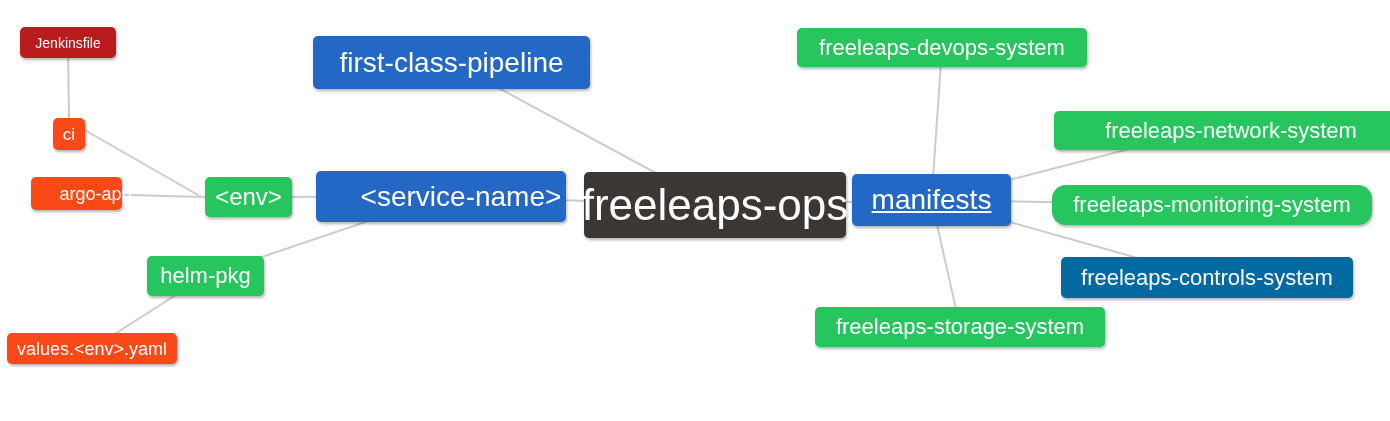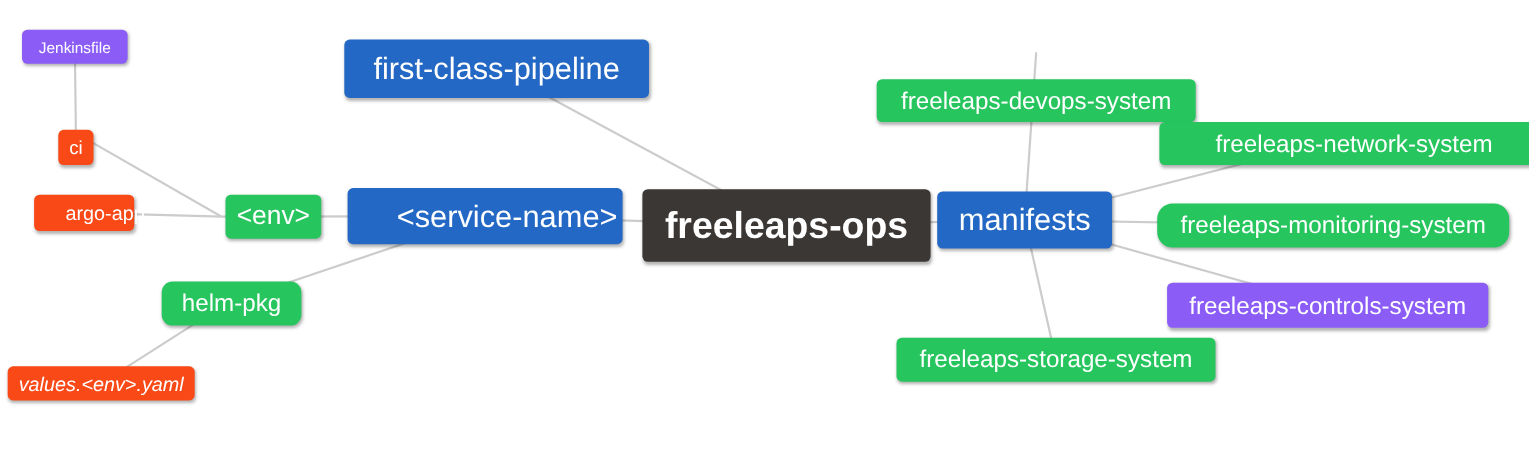--- a/index.html
+++ b/index.html
@@ -47,29 +47,29 @@
       <line x1="201.5" y1="197" x2="76.5" y2="193.5" stroke="#CCCCCC" stroke-width="2"></line>
       <line x1="69" y1="121" x2="68" y2="42.5" stroke="#CCCCCC" stroke-width="2"></line>
       <line x1="205.5" y1="276" x2="92" y2="348.5" stroke="#CCCCCC" stroke-width="2"></line>
       <line x1="931.5" y1="200" x2="942" y2="47.5" stroke="#CCCCCC" stroke-width="2"></line>
       <line x1="931.5" y1="200" x2="1201" y2="130.5" stroke="#CCCCCC" stroke-width="2"></line>
       <line x1="931.5" y1="200" x2="1212" y2="205" stroke="#CCCCCC" stroke-width="2"></line>
       <line x1="931.5" y1="200" x2="1207" y2="277.5" stroke="#CCCCCC" stroke-width="2"></line>
       <line x1="931.5" y1="200" x2="960" y2="327" stroke="#CCCCCC" stroke-width="2"></line>
     </svg>
   <div id="nodes-layer">
-      <div class="node" style="left: 584px; top: 172px; width: 262px; height: 66px; font-size: 34px; background: rgb(59, 55, 53); font-weight: bold;">freeleaps-ops</div>
+      <div class="node" style="left: 584px; top: 172px; width: 262px; height: 66px; font-size: 44px; background: rgb(59, 55, 53);">freeleaps-ops</div>
       <div class="node" style="left: 313px; top: 36px; width: 277px; height: 53px; font-size: 28px; background: rgb(35, 104, 196);">first-class-pipeline</div>
       <div class="node" style="left: 316px; top: 171px; width: 250px; height: 51px; font-size: 28px; background: rgb(35, 104, 196); padding-left: 40px;">&lt;service-name&gt;</div>
-      <div class="node" style="left: 852px; top: 174px; width: 159px; height: 52px; font-size: 28px; background: rgb(35, 104, 196);">manifests</div>
+      <div class="node" style="left: 852px; top: 174px; width: 159px; height: 52px; font-size: 28px; background: rgb(35, 104, 196); text-decoration: underline;">manifests</div>
       <div class="node" style="left: 158px; top: 177px; width: 87px; height: 40px; font-size: 24px; background: rgb(38, 197, 94); margin-left: 47px;">&lt;env&gt;</div>
-      <div class="node" style="left: 147px; top: 256px; width: 127px; height: 40px; font-size: 22px; background: rgb(38, 197, 94); border-radius: 10px;">helm-pkg</div>
-      <div class="node" style="left: 797px; top: 28px; width: 290px; height: 39px; font-size: 22px; background: rgb(38, 197, 94); margin-top: 44px;">freeleaps-devops-system</div>
+      <div class="node" style="left: 147px; top: 256px; width: 117px; height: 40px; font-size: 22px; background: rgb(38, 197, 94);">helm-pkg</div>
+      <div class="node" style="left: 797px; top: 28px; width: 290px; height: 39px; font-size: 22px; background: rgb(38, 197, 94);">freeleaps-devops-system</div>
       <div class="node" style="left: 1054px; top: 111px; width: 354px; height: 39px; font-size: 22px; background: rgb(38, 197, 94);">freeleaps-network-system</div>
       <div class="node" style="left: 1052px; top: 185px; width: 320px; height: 40px; font-size: 22px; background: rgb(38, 197, 94); border-radius: 14px;">freeleaps-monitoring-system</div>
-      <div class="node" style="left: 1061px; top: 257px; width: 292px; height: 41px; font-size: 22px; background: #8b5cf6;">freeleaps-controls-system</div>
+      <div class="node" style="left: 1061px; top: 257px; width: 292px; height: 41px; font-size: 22px; background: #0369a1;">freeleaps-controls-system</div>
       <div class="node" style="left: 815px; top: 307px; width: 290px; height: 40px; font-size: 22px; background: rgb(38, 197, 94);">freeleaps-storage-system</div>
       <div class="node" style="left: 53px; top: 105px; width: 32px; height: 32px; font-size: 17px; background: rgb(249, 73, 23); margin-top: 13px;">ci</div>
       <div class="node" style="left: 31px; top: 177px; width: 91px; height: 33px; font-size: 18px; background: rgb(249, 73, 23); padding-left: 38px;">argo-app</div>
-      <div class="node" style="left: 7px; top: 333px; width: 170px; height: 31px; font-size: 18px; background: rgb(249, 73, 23); font-style: italic;">values.&lt;env&gt;.yaml</div>
-      <div class="node" style="left: 20px; top: 27px; width: 96px; height: 31px; font-size: 14px; background: #8b5cf6;">Jenkinsfile</div>
+      <div class="node" style="left: 7px; top: 333px; width: 170px; height: 31px; font-size: 18px; background: rgb(249, 73, 23);">values.&lt;env&gt;.yaml</div>
+      <div class="node" style="left: 20px; top: 27px; width: 96px; height: 31px; font-size: 14px; background: #b91c1c;">Jenkinsfile</div>
     </div>
 </div>
 
 </body></html>

